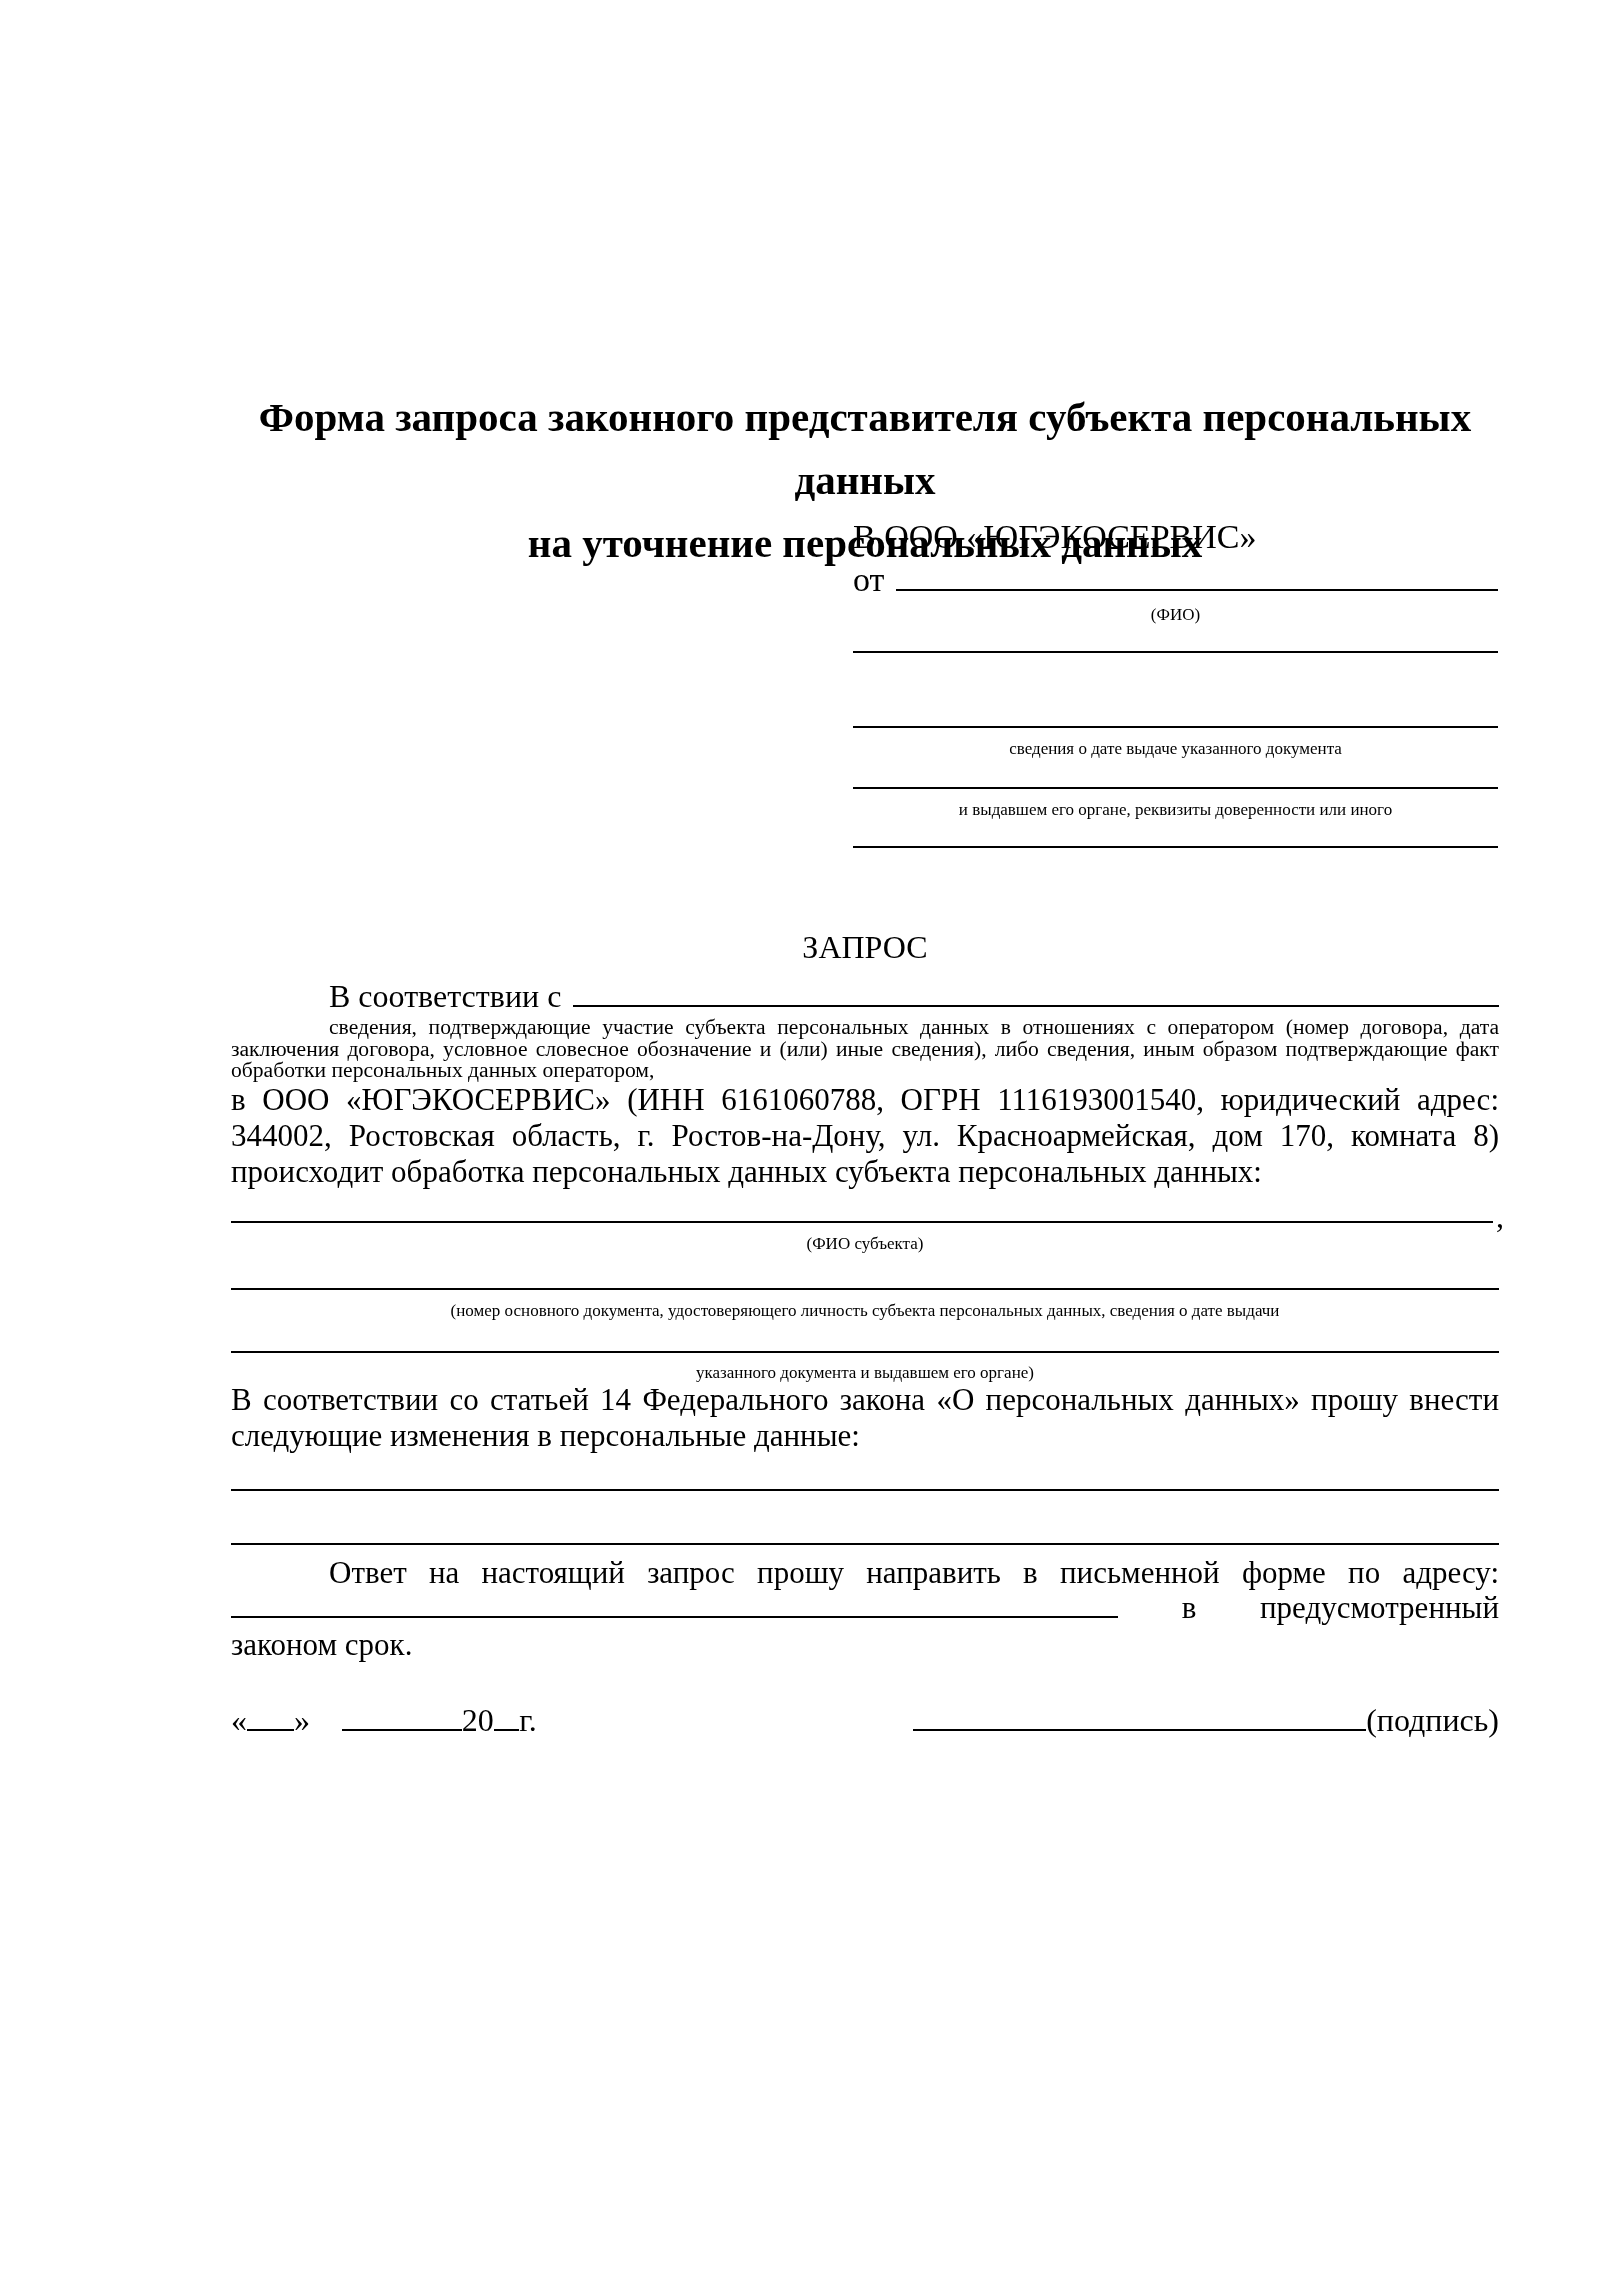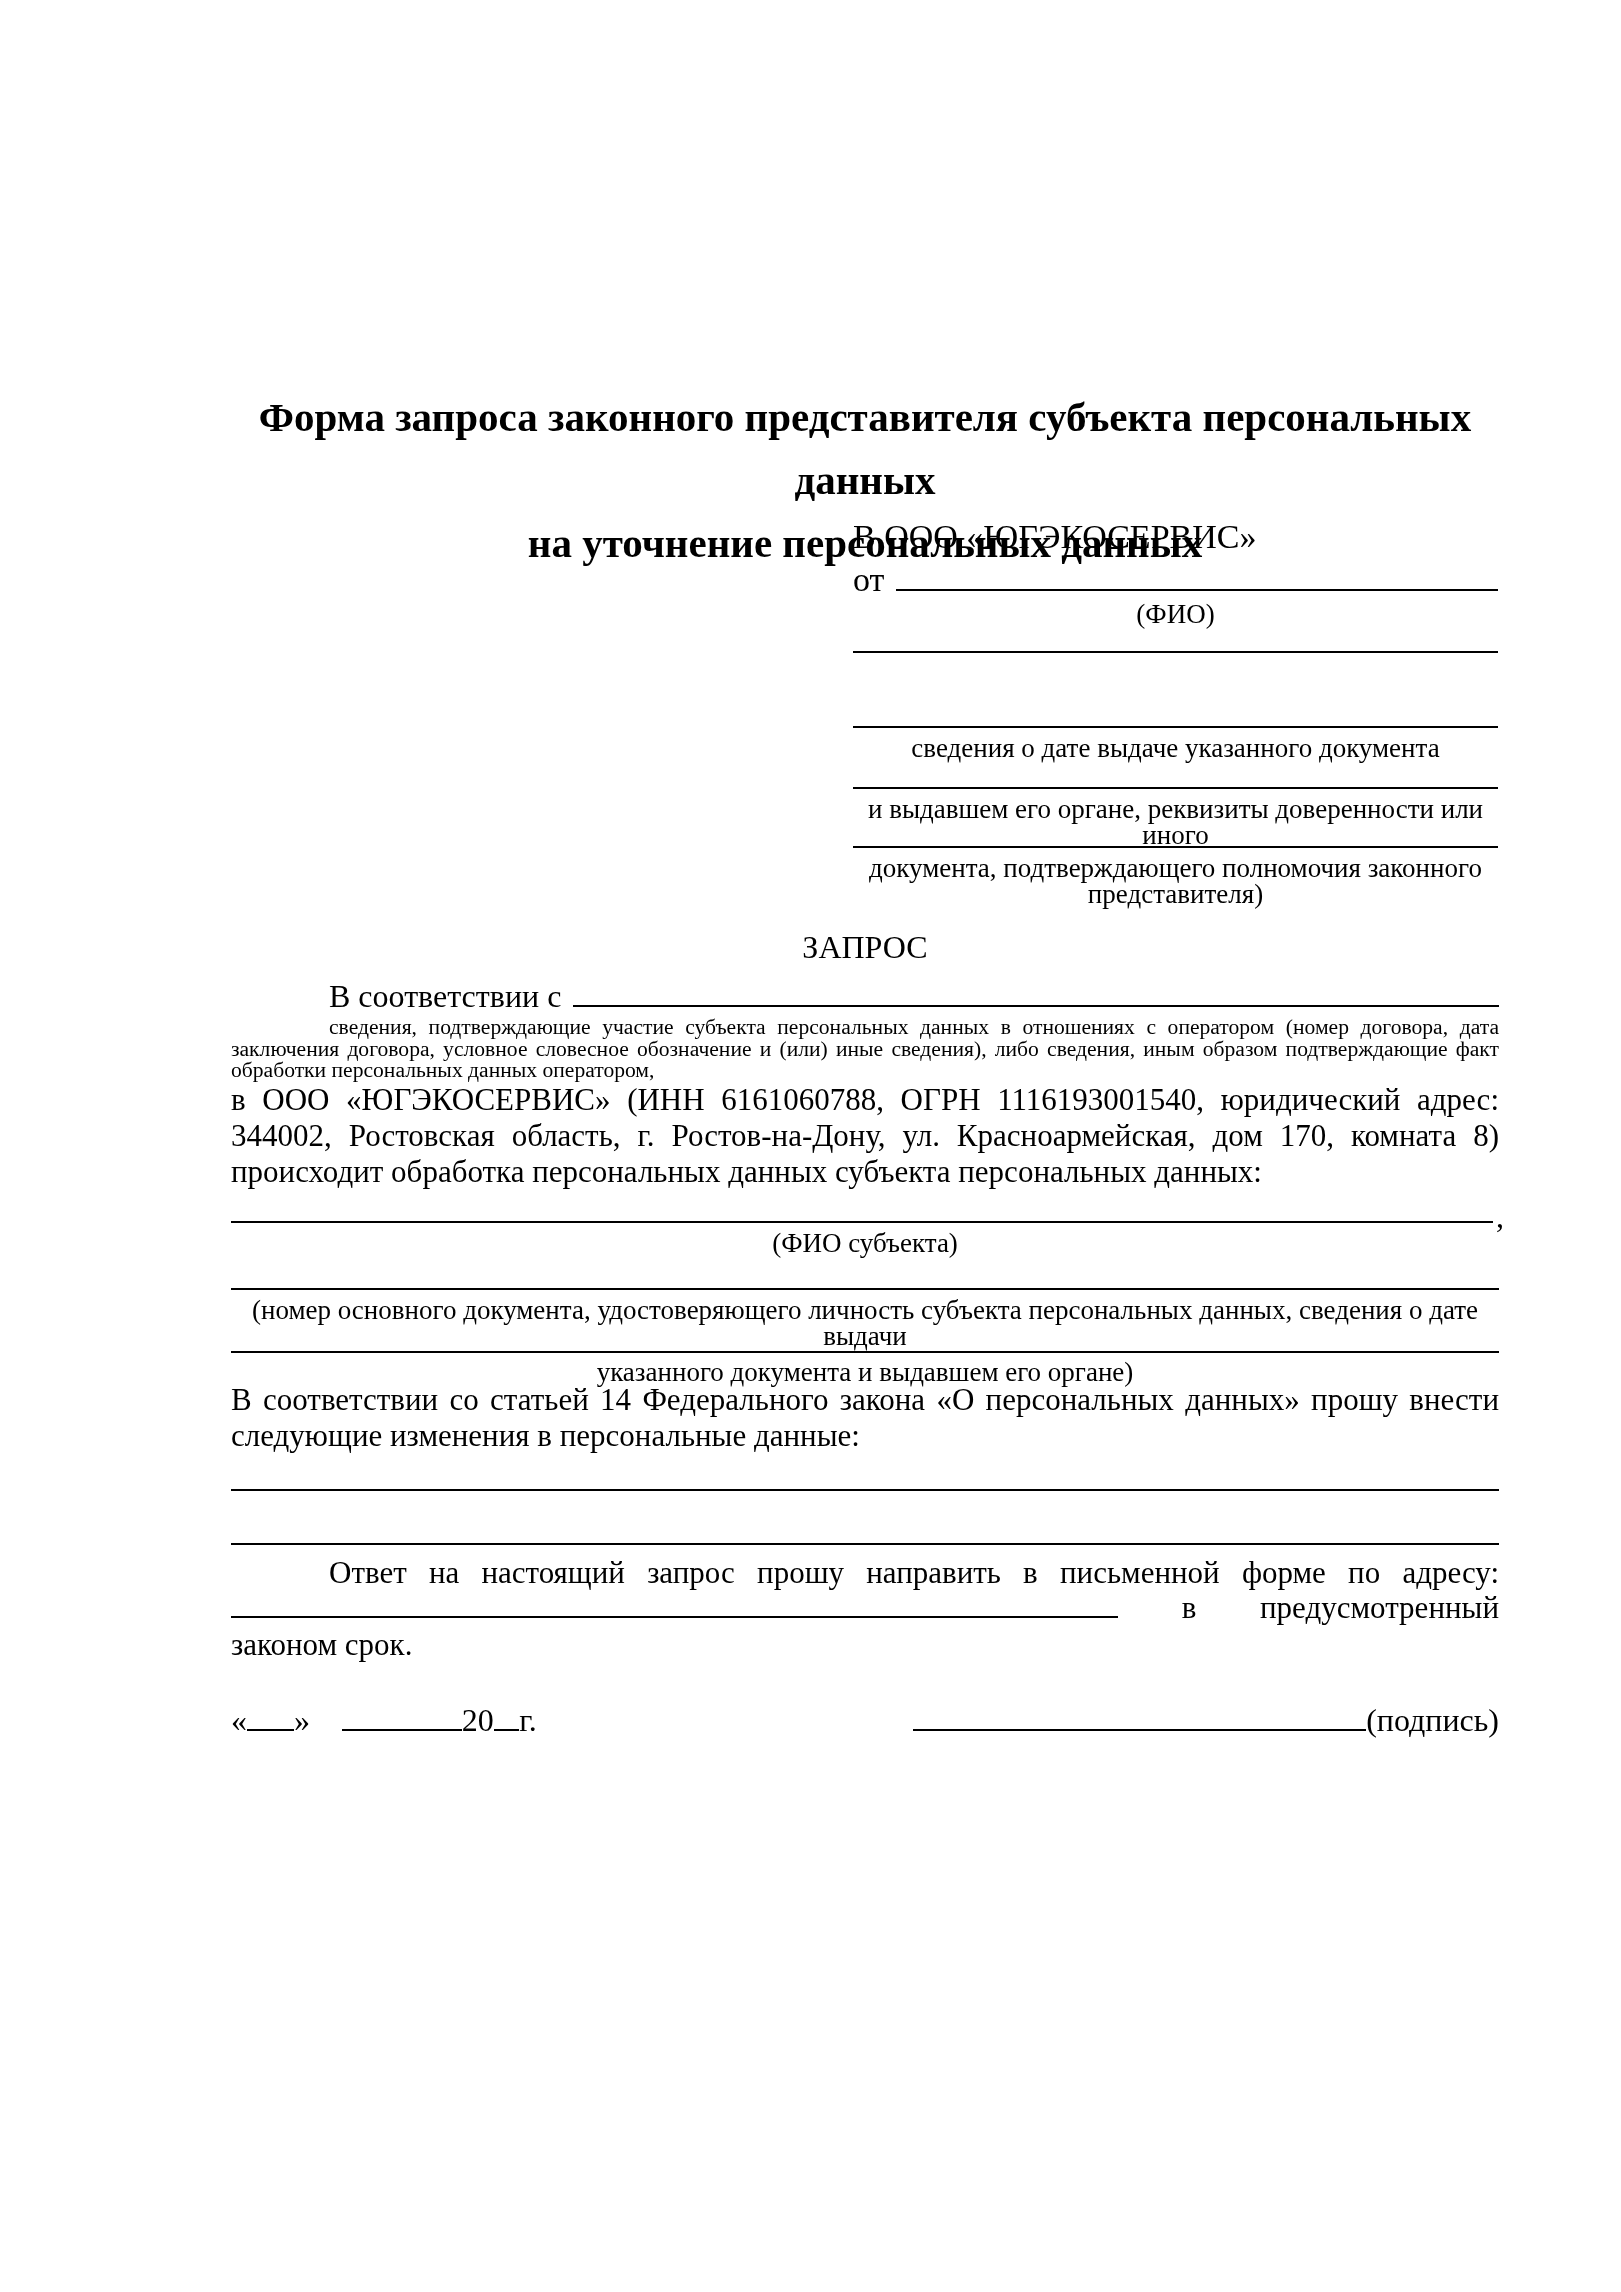--- a/index.html
+++ b/index.html
@@ -12,21 +12,21 @@
     overflow:hidden;
   }
   .abs{position:absolute;}
   .center{text-align:center;}
   .justify{text-align:justify;}
   .appendix{left:1081px;top:153px;font-size:37px;line-height:46px;}
   .doc-title{left:231px;top:386px;width:1268px;text-align:center;font-weight:bold;font-size:41px;line-height:63px;}
   .addr-to{left:853px;top:518px;font-size:34px;}
   .ot-row{left:853px;top:561px;width:645px;height:35px;display:flex;align-items:baseline;font-size:34px;}
   .fill{flex:1;border-bottom:2.9px solid #000;margin-left:11.8px;}
-  .cap{font-size:27px;line-height:25.5px;text-align:center;}
+  .cap{font-size:17px;line-height:25.5px;text-align:center;}
   .cap-sm{font-size:21.6px;line-height:21.6px;}
   .uline{border-bottom:2.9px solid #000;height:0;}
   .body-txt{font-size:31px;line-height:36px;}
   .intro-row{left:231px;top:978px;width:1268px;height:37px;display:flex;align-items:baseline;box-sizing:border-box;padding-left:98px;font-size:32px;text-align:center;}
   .reply-first{text-align:justify;text-align-last:justify;text-indent:98px;}
   .reply2{left:231px;top:1590px;width:1268px;height:35px;display:flex;align-items:baseline;justify-content:space-between;font-size:31px;}
   .seg{border-bottom:2.9px solid #000;display:inline-block;}
   .date-row{left:231px;top:1702px;font-size:32px;white-space:nowrap;}
   .bl{display:inline-block;border-bottom:2.9px solid #000;height:3.9px;}
   .sig-row{left:872px;top:1702px;width:627px;display:flex;align-items:baseline;justify-content:flex-end;font-size:32px;}
@@ -52,21 +52,20 @@
 
   <div class="abs uline" style="left:853px;top:651px;width:645px;"></div>
 
   <div class="abs uline" style="left:853px;top:726px;width:645px;"></div>
   <div class="abs cap center" style="left:853px;top:736px;width:645px;">сведения о дате выдаче указанного документа</div>
 
   <div class="abs uline" style="left:853px;top:787px;width:645px;"></div>
   <div class="abs cap center" style="left:853px;top:797px;width:645px;">и выдавшем его органе, реквизиты доверенности или иного</div>
 
   <div class="abs uline" style="left:853px;top:846px;width:645px;"></div>
-  <div class="abs cap center" style="left:853px;top:856px;width:645px;">документа, подтверждающего полномочия законного представителя)</div>
 
   <div class="abs center" style="left:231px;top:929px;width:1268px;font-size:32px;">ЗАПРОС</div>
 
   <div class="abs intro-row">
     <span>В соответствии с</span>
     <span class="fill"></span>
   </div>
   <div class="abs cap-sm justify" style="left:231px;top:1017px;width:1268px;text-indent:98px;">сведения, подтверждающие участие субъекта персональных данных в отношениях с оператором (номер договора, дата заключения договора, условное словесное обозначение и (или) иные сведения), либо сведения, иным образом подтверждающие факт обработки персональных данных оператором,</div>
 
   <div class="abs body-txt justify" style="left:231px;top:1082px;width:1268px;">в ООО «ЮГЭКОСЕРВИС» (ИНН 6161060788, ОГРН 1116193001540, юридический адрес: 344002, Ростовская область, г. Ростов-на-Дону, ул. Красноармейская, дом 170, комната 8) происходит обработка персональных данных субъекта персональных данных:</div>

